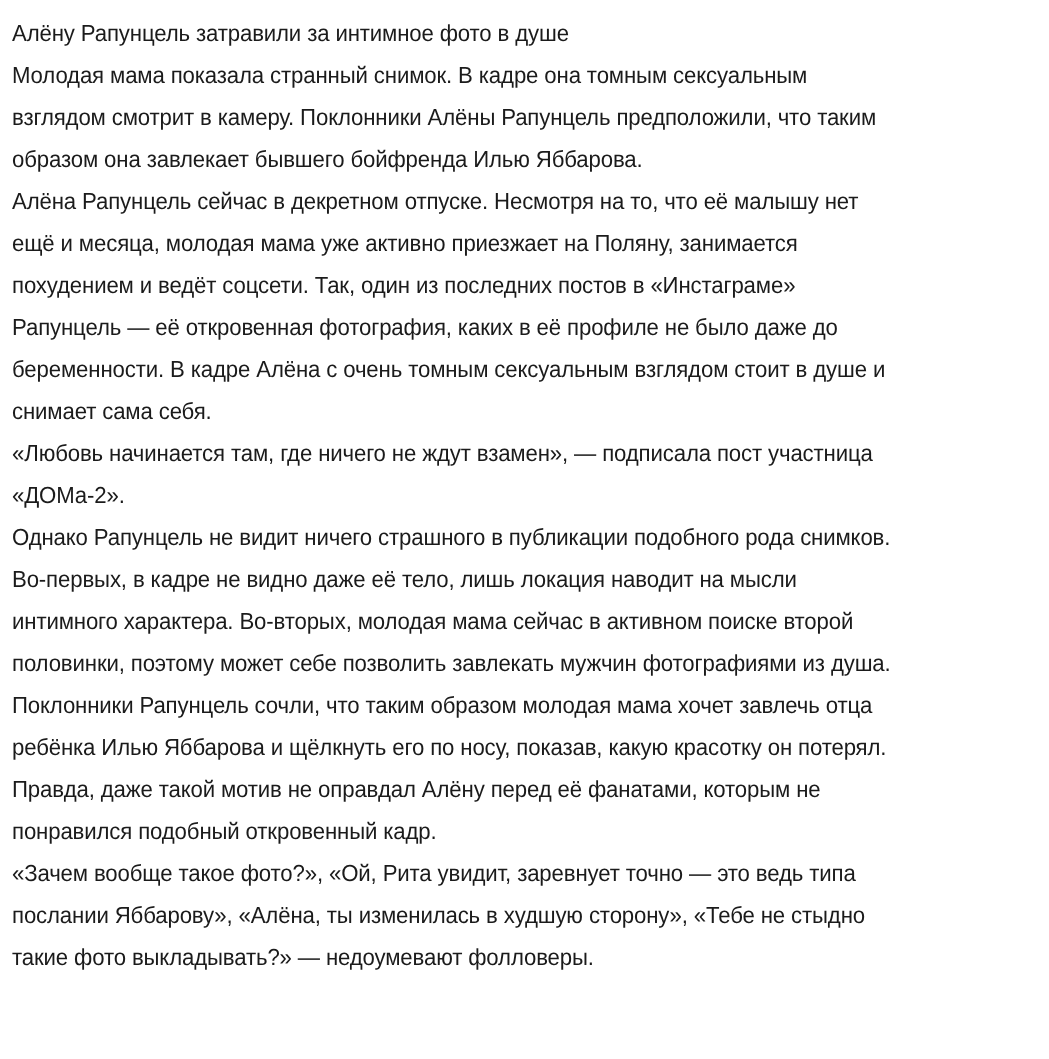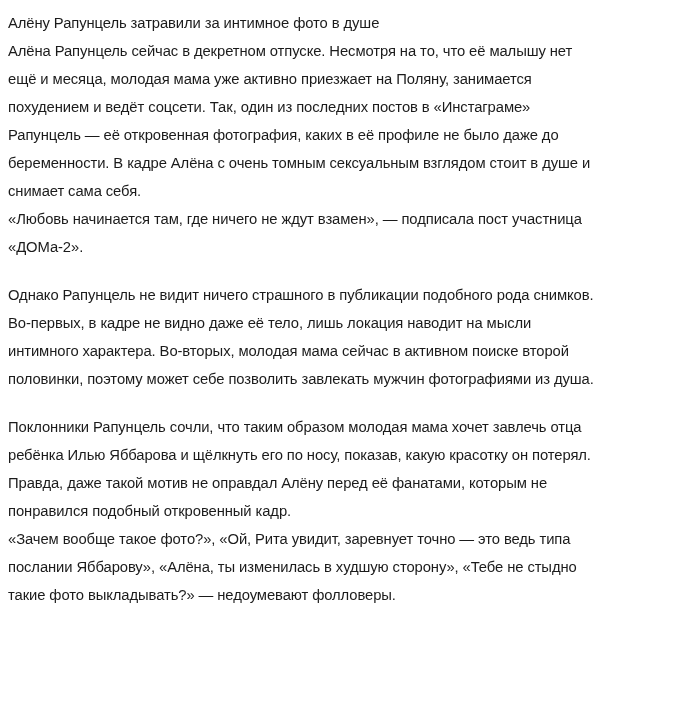--- a/index.html
+++ b/index.html
@@ -29,21 +29,20 @@
     margin: 0;
     letter-spacing: -0.1px;
     transform: scaleX(0.955);
     transform-origin: left center;
   }
   .block {
     margin: 0;
     padding: 0;
   }
   .block + .block {
-    margin-top: 20px;
   }
   .para {
     font-size: 15.5px;
     line-height: 28px;
     font-weight: 400;
     margin: 0;
     text-align: left;
     letter-spacing: -0.1px;
     transform: scaleX(0.955);
     transform-origin: left center;
@@ -53,20 +52,23 @@
     margin-top: 0;
   }
 </style>
 </head>
 <body style="background: rgb(255, 255, 255); color: rgb(27, 27, 27);">
 
 <div id="article">
   <h1 class="headline">Алёну Рапунцель затравили за интимное фото в душе</h1>
   <div id="blocks-container">
       <section class="block">
+        <p class="para">Молодая мама показала странный снимок. В кадре она томным сексуальным взглядом смотрит в камеру. Поклонники Алёны Рапунцель предположили, что таким образом она завлекает бывшего бойфренда Илью Яббарова.</p>
+      </section>
+      <section class="block">
         <p class="para">Алёна Рапунцель сейчас в декретном отпуске. Несмотря на то, что её малышу нет ещё и месяца, молодая мама уже активно приезжает на Поляну, занимается похудением и ведёт соцсети. Так, один из последних постов в «Инстаграме» Рапунцель — её откровенная фотография, каких в её профиле не было даже до беременности. В кадре Алёна с очень томным сексуальным взглядом стоит в душе и снимает сама себя.</p>
         <p class="para">«Любовь начинается там, где ничего не ждут взамен», — подписала пост участница «ДОМа-2».</p>
       </section>
       <section class="block">
         <p class="para">Однако Рапунцель не видит ничего страшного в публикации подобного рода снимков. Во-первых, в кадре не видно даже её тело, лишь локация наводит на мысли интимного характера. Во-вторых, молодая мама сейчас в активном поиске второй половинки, поэтому может себе позволить завлекать мужчин фотографиями из душа.</p>
       </section>
       <section class="block">
         <p class="para">Поклонники Рапунцель сочли, что таким образом молодая мама хочет завлечь отца ребёнка Илью Яббарова и щёлкнуть его по носу, показав, какую красотку он потерял. Правда, даже такой мотив не оправдал Алёну перед её фанатами, которым не понравился подобный откровенный кадр.</p>
         <p class="para">«Зачем вообще такое фото?», «Ой, Рита увидит, заревнует точно — это ведь типа послании Яббарову», «Алёна, ты изменилась в худшую сторону», «Тебе не стыдно такие фото выкладывать?» — недоумевают фолловеры.</p>
       </section>

